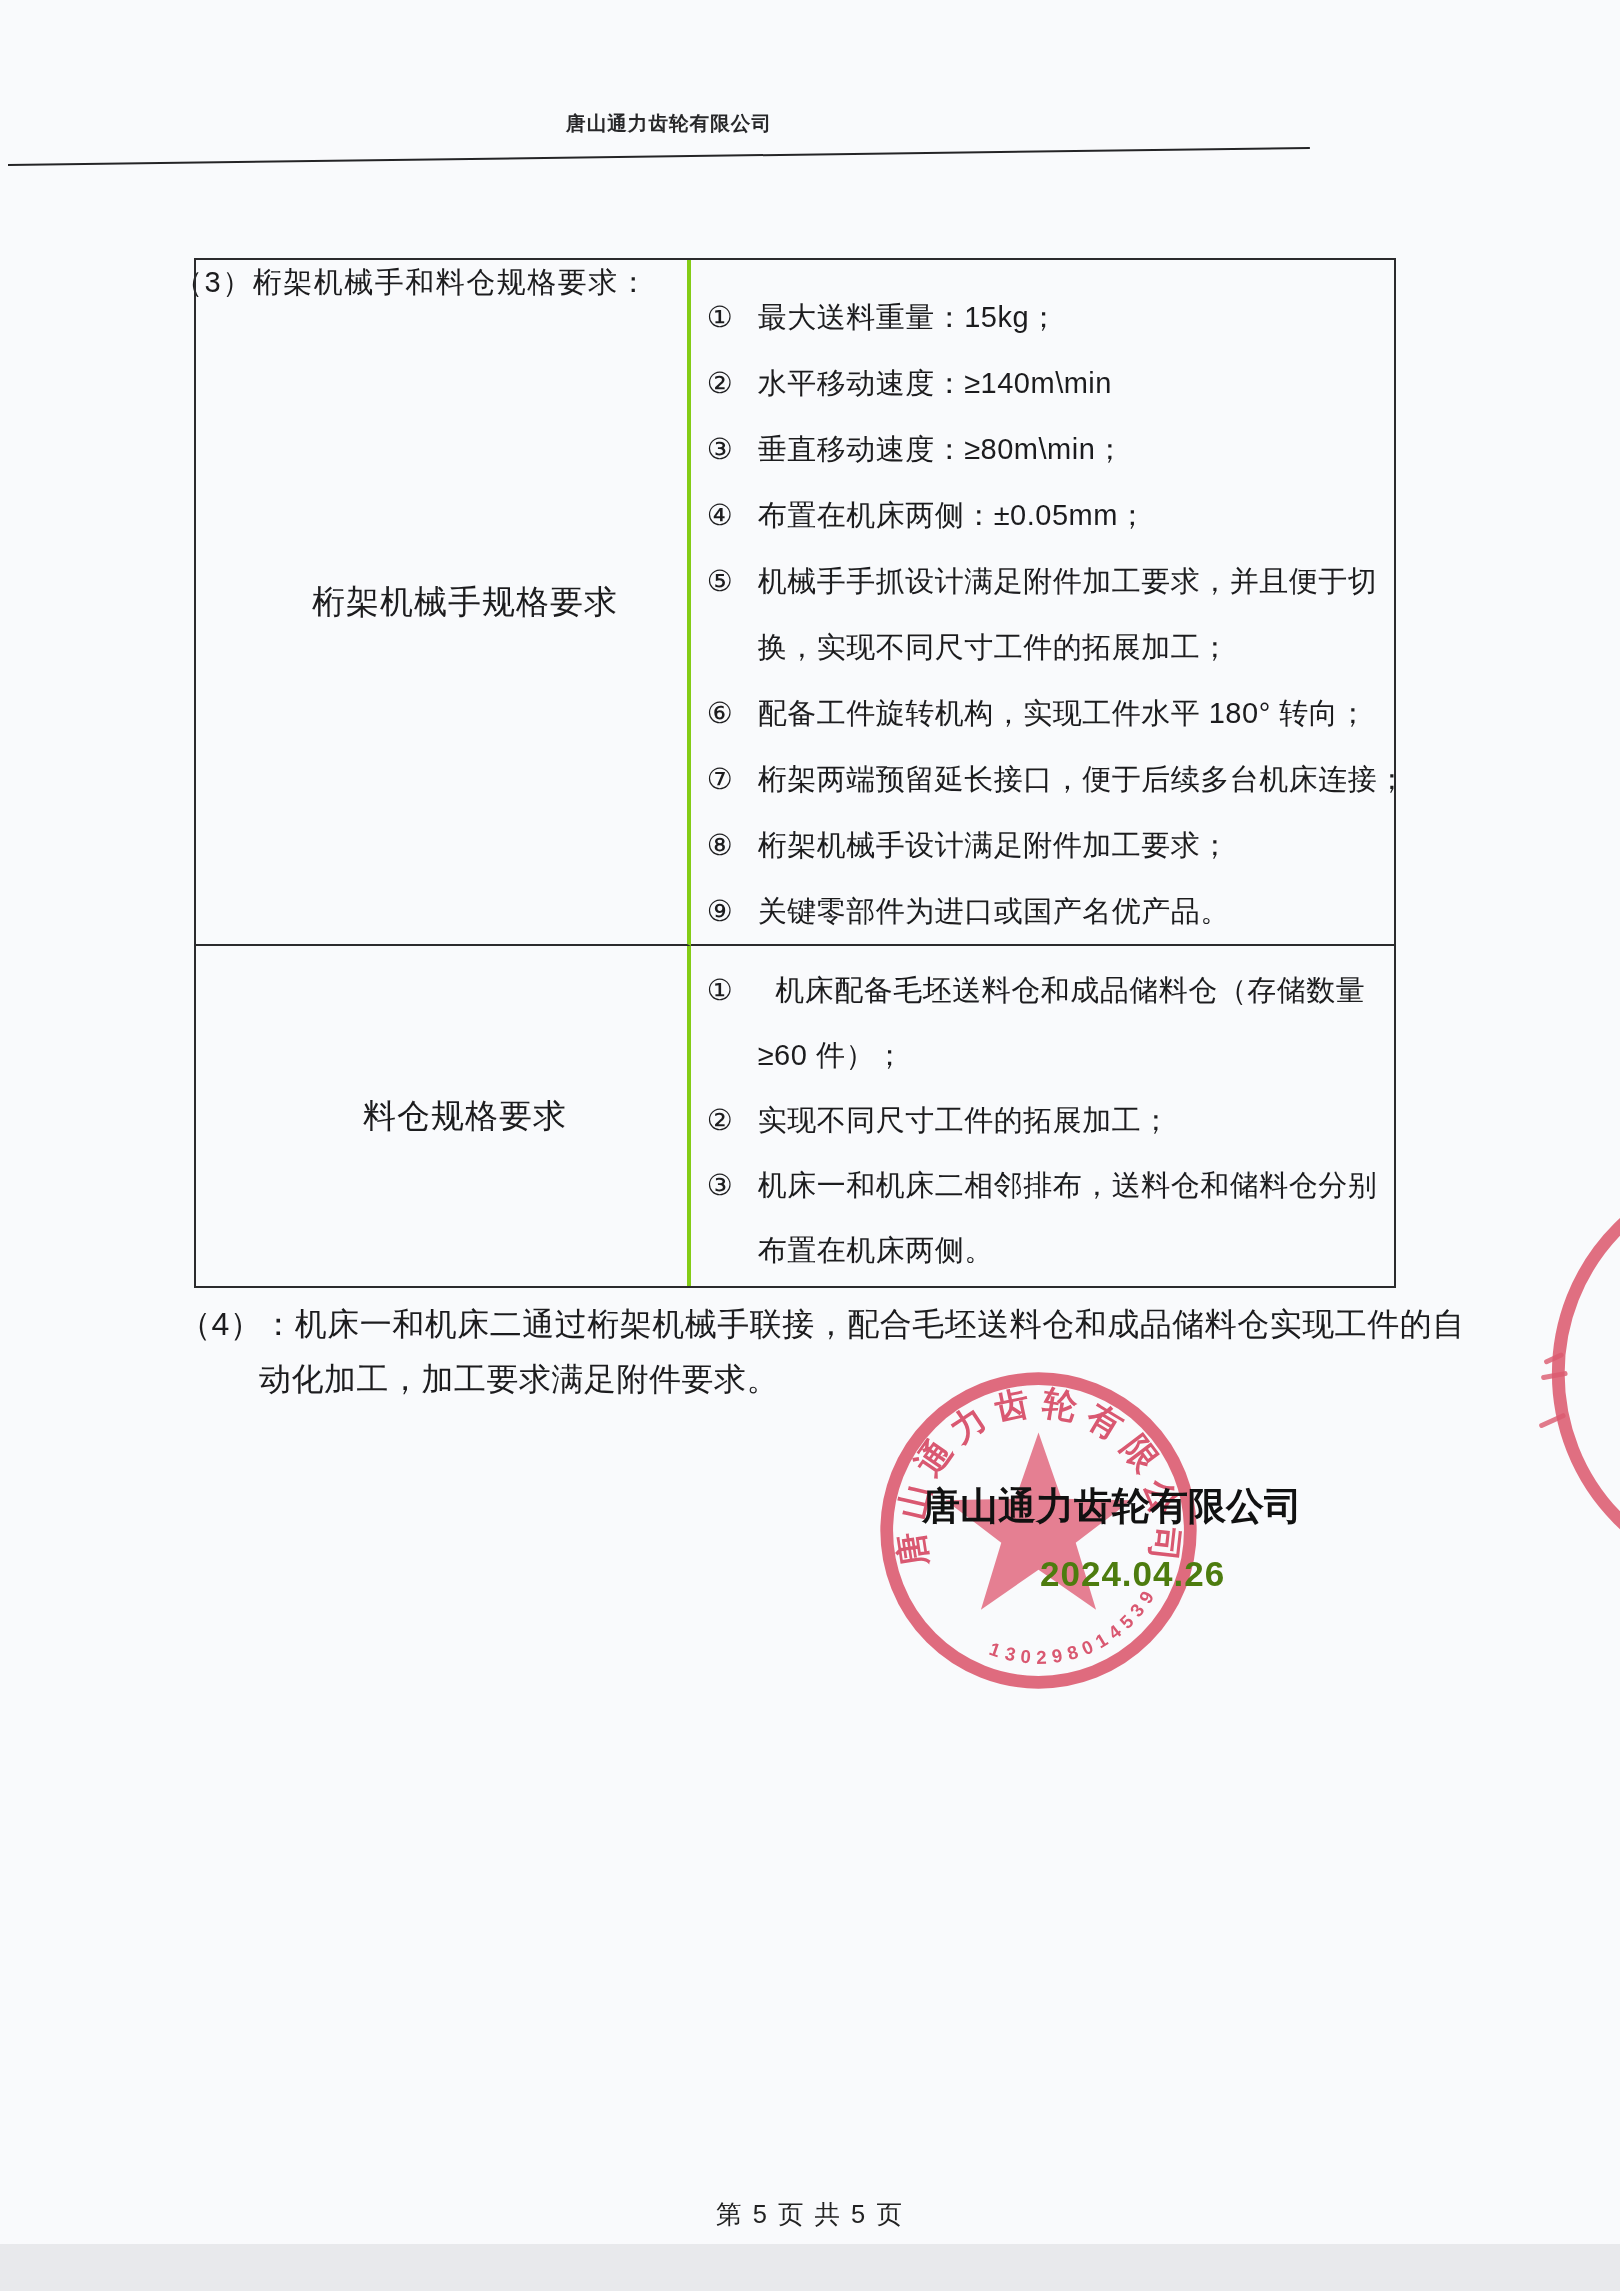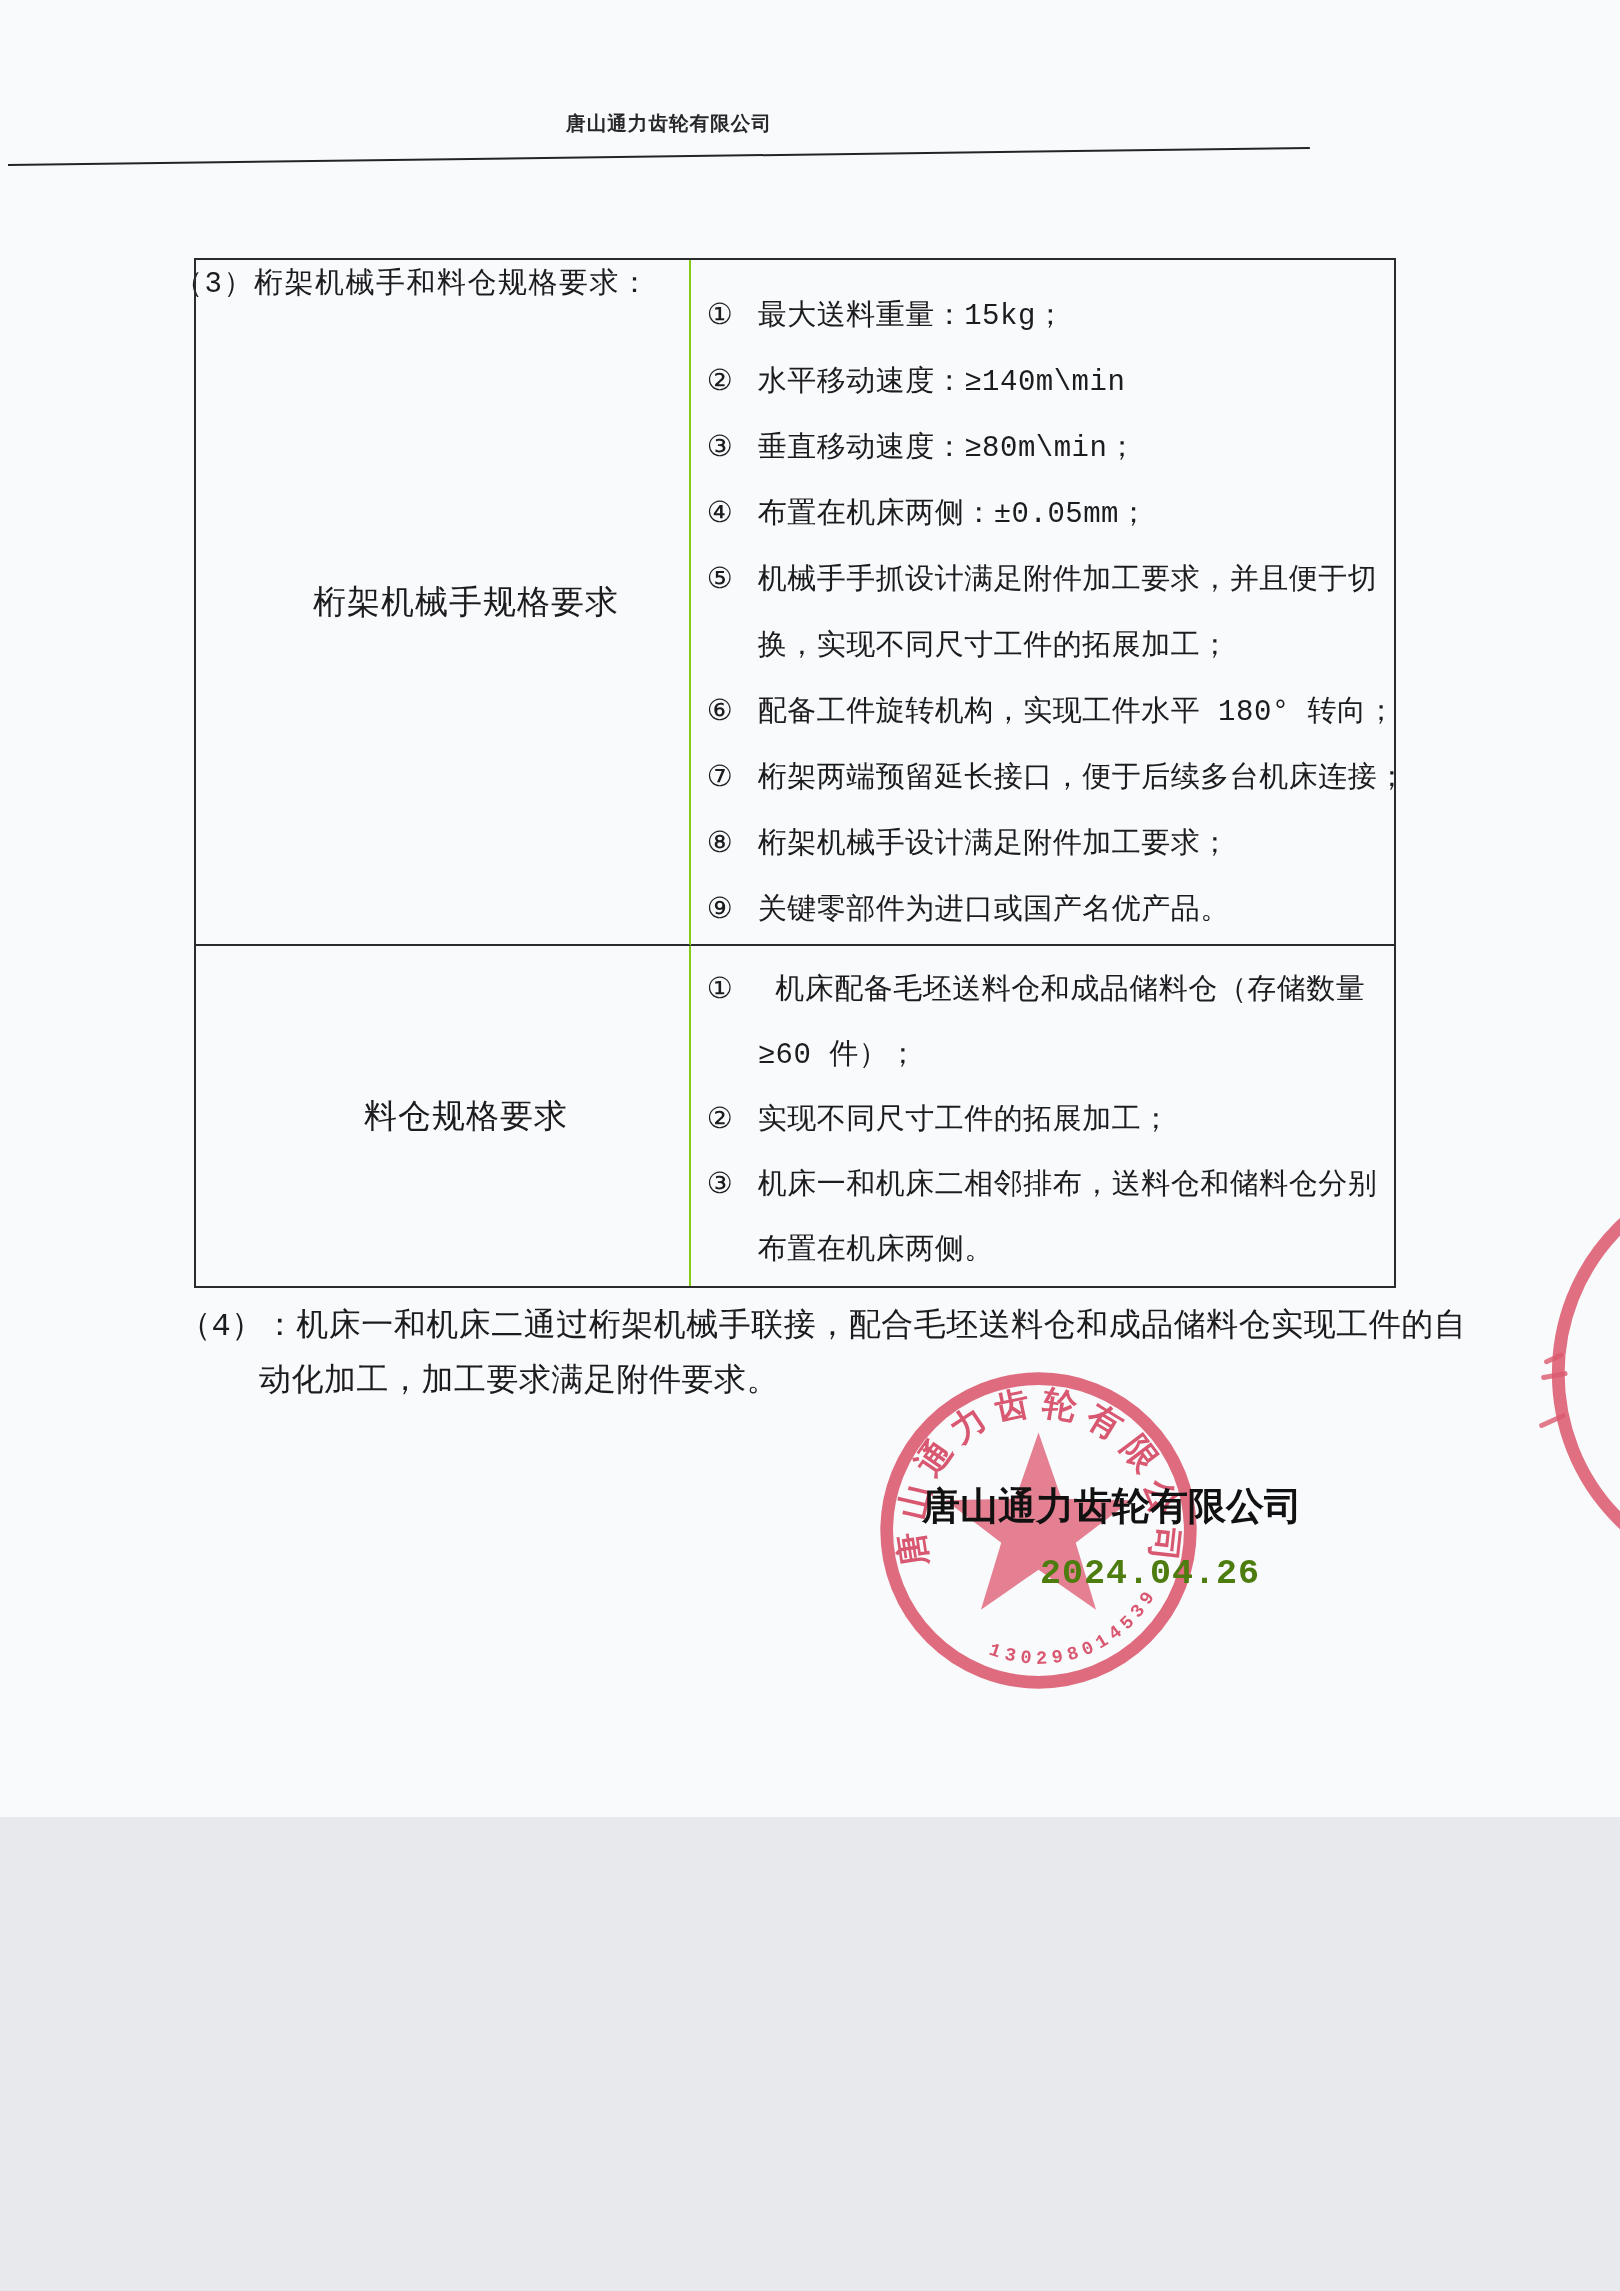--- a/index.html
+++ b/index.html
@@ -1,21 +1,21 @@
 <!DOCTYPE html>
 <html><head>
 <meta charset="utf-8">
 <style>
   * { margin:0; padding:0; box-sizing:border-box; }
   html,body { width:1620px; height:2292px; }
   body { background:#e8e9ec; }
   .page {
-    position:relative; width:1620px; height:1817px;
+    position:relative; width:1620px; height:2244px;
     background:#f9fafc; overflow:hidden;
-    font-family:Liberation Mono, monospace;
+    font-family:Liberation Sans, sans-serif;
     color:#1c1c1e;
   }
   .header-title {
     position:absolute; top:110px; left:277px; width:784px;
     text-align:center; font-size:19.6px; letter-spacing:1px;
     color:#28282a; font-weight:600;
   }
   .header-rule {
     position:absolute; top:164px; left:7.8px; width:1302px; height:0;
     border-top:2.9px solid #242426;
@@ -25,21 +25,21 @@
     position:absolute; top:215px; left:174px;
     font-size:29px; letter-spacing:1.5px;margin-top:48px;
   }
   .spec-table {
     position:absolute; top:258px; left:194px; width:1202px; height:1030px;
     border:2.9px solid #2b2b2d;
     display:grid; grid-template-columns:495px 1fr; grid-template-rows:686px 1fr;
   }
   .cell { overflow:hidden; }
   .label-cell {
-    border-right:2px solid #84cc16;
+    border-right:4px solid #84cc16;
     display:flex; align-items:center; justify-content:center;
     padding-left:47px; font-size:33px; letter-spacing:1px;
   }
   .row1 { border-bottom:2px solid #2b2b2d; }
   .items-cell { padding:23.5px 0 0 15.7px; }
   .items-cell.row2 { padding-top:11.8px; }
   .spec-line { display:flex; height:66px; line-height:66px; font-size:29px; letter-spacing:0.5px; white-space:nowrap; }
   .row2 .spec-line { height:65px; line-height:65px; }
   .spec-line .num { flex:0 0 51px; }
   .spec-line.extra-indent .txt { padding-left:17.6px; }

